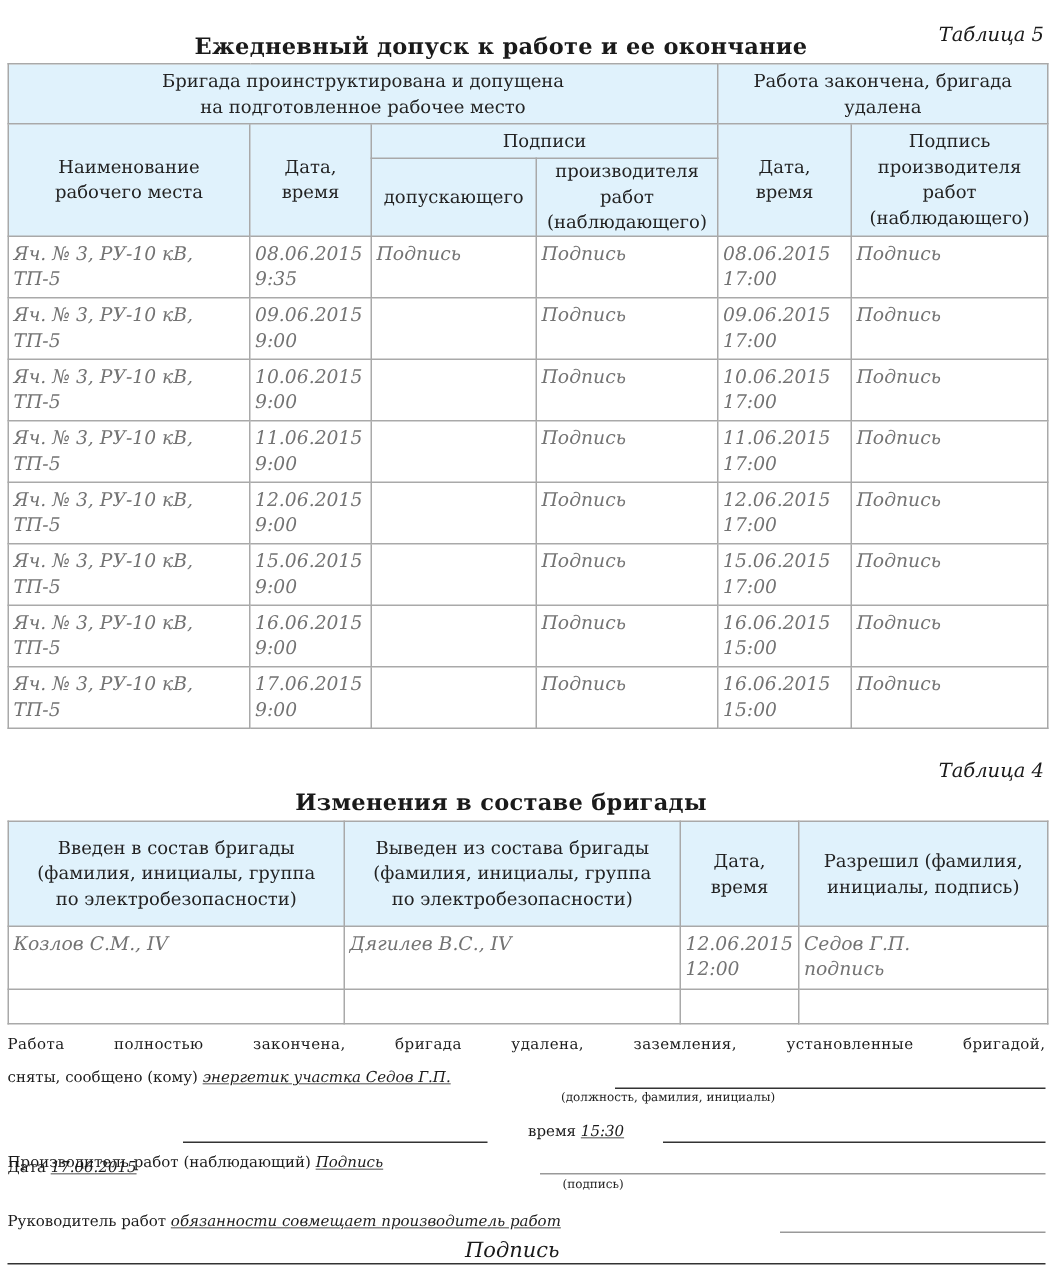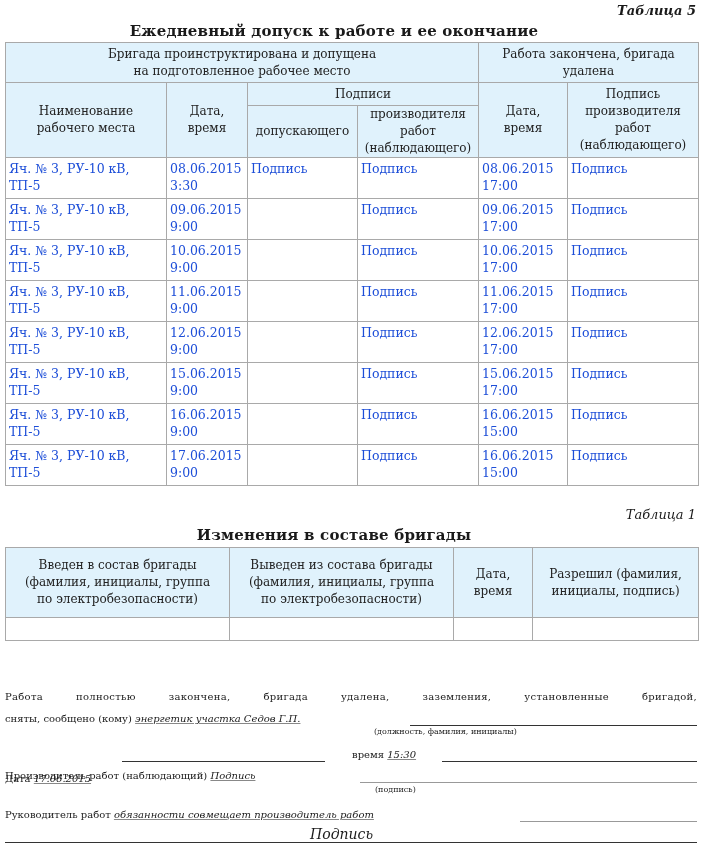--- a/index.html
+++ b/index.html
@@ -4,30 +4,30 @@
 <style>
   html, body { margin:0; padding:0; background:#ffffff; }
   body { width:702px; height:850px; position:relative; overflow:hidden;
          font-family:"DejaVu Serif","Liberation Serif",serif; color:#1a1a1a; }
   .abs { position:absolute; }
   .tbl-label { font-style:italic; font-size:13px; right:6px; }
   .heading { font-weight:bold; font-size:15px; left:0; width:668px; text-align:center; letter-spacing:0.2px; }
   table { border-collapse:collapse; position:absolute; table-layout:fixed; }
   td, th { border:1px solid #a9a9a9; padding:0; font-size:12px; line-height:17px; }
   th { background:#e0f2fc; font-weight:normal; text-align:center; vertical-align:middle; color:#222; }
-  td { vertical-align:top; padding:2px 3px 0 3px; color:#1d4ed8; font-size:12.5px; }
+  td { vertical-align:top; font-style:italic; padding:2px 3px 0 3px; color:#737373; font-size:12.5px; }
   .para { font-size:10px; line-height:22px; left:5px; width:692px; text-align:justify; }
   .fill { font-style:italic; text-decoration:underline; text-decoration-color:#888; }
   .line { position:absolute; height:0; border-top:1px solid #333; }
   .small { font-size:8px; position:absolute; color:#222; }
 </style>
 </head>
 <body>
 
-<div class="abs tbl-label" style="top:3px;font-weight:bold;">Таблица 5</div>
+<div class="abs tbl-label" style="top:16px;">Таблица 5</div>
 <div class="abs heading" style="top:22px;">Ежедневный допуск к работе и ее окончание</div>
 
 <table style="left:5px; top:42px; width:693px;">
   <colgroup>
     <col style="width:161px">
       <col style="width:81px">
       <col style="width:110px">
       <col style="width:121px">
       <col style="width:89px">
       <col style="width:131px">
@@ -59,21 +59,21 @@
   <tr style="height:52px;">
     <th>допускающего</th>
     <th>
       <span>производителя</span><br><span>работ</span><br><span>(наблюдающего)</span>
     </th>
   </tr>
   </tbody>
     <tbody id="t5body">
       <tr style="height: 41px;">
         <td><span>Яч. № 3, РУ-10 кВ, ТП-5</span></td>
-        <td><span>08.06.2015</span><br><span>3:30</span></td>
+        <td><span>08.06.2015</span><br><span>9:35</span></td>
         <td><span>Подпись</span></td>
         <td><span>Подпись</span></td>
         <td><span>08.06.2015</span><br><span>17:00</span></td>
         <td><span>Подпись</span></td>
       </tr>
       <tr style="height: 41px;">
         <td><span>Яч. № 3, РУ-10 кВ, ТП-5</span></td>
         <td><span>09.06.2015</span><br><span>9:00</span></td>
         <td><span></span></td>
         <td><span>Подпись</span></td>
@@ -124,21 +124,21 @@
         <td><span>Яч. № 3, РУ-10 кВ, ТП-5</span></td>
         <td><span>17.06.2015</span><br><span>9:00</span></td>
         <td><span></span></td>
         <td><span>Подпись</span></td>
         <td><span>16.06.2015</span><br><span>15:00</span></td>
         <td><span>Подпись</span></td>
       </tr>
     </tbody>
 </table>
 
-<div class="abs tbl-label" style="top:507px;">Таблица 1</div>
+<div class="abs tbl-label" style="top:507px;">Таблица 4</div>
 <div class="abs heading" style="top:526px;">Изменения в составе бригады</div>
 
 <table style="left:5px; top:547px; width:693px;">
   <colgroup>
     <col style="width:224px">
       <col style="width:224px">
       <col style="width:79px">
       <col style="width:166px">
   </colgroup>
   <tbody>
@@ -149,20 +149,26 @@
     <th>
       <span>Выведен из состава бригады</span><br><span>(фамилия, инициалы, группа</span><br><span>по электробезопасности)</span>
     </th>
     <th>
       <span>Дата,</span><br><span>время</span>
     </th>
     <th>
       <span>Разрешил (фамилия,</span><br><span>инициалы, подпись)</span>
     </th>
   </tr>
+  <tr style="height:42px;">
+    <td>Козлов С.М., IV</td>
+    <td>Дягилев В.С., IV</td>
+    <td><span>12.06.2015</span><br><span>12:00</span></td>
+    <td><span>Седов Г.П.</span><br><span>подпись</span></td>
+  </tr>
   <tr style="height:23px;">
     <td></td>
     <td></td>
     <td></td>
     <td></td>
   </tr>
 </tbody>
   </table>
 
 <div class="abs para" style="top:686px; text-align-last:justify; letter-spacing:0.3px;">Работа полностью закончена, бригада удалена, заземления, установленные бригадой,</div>

